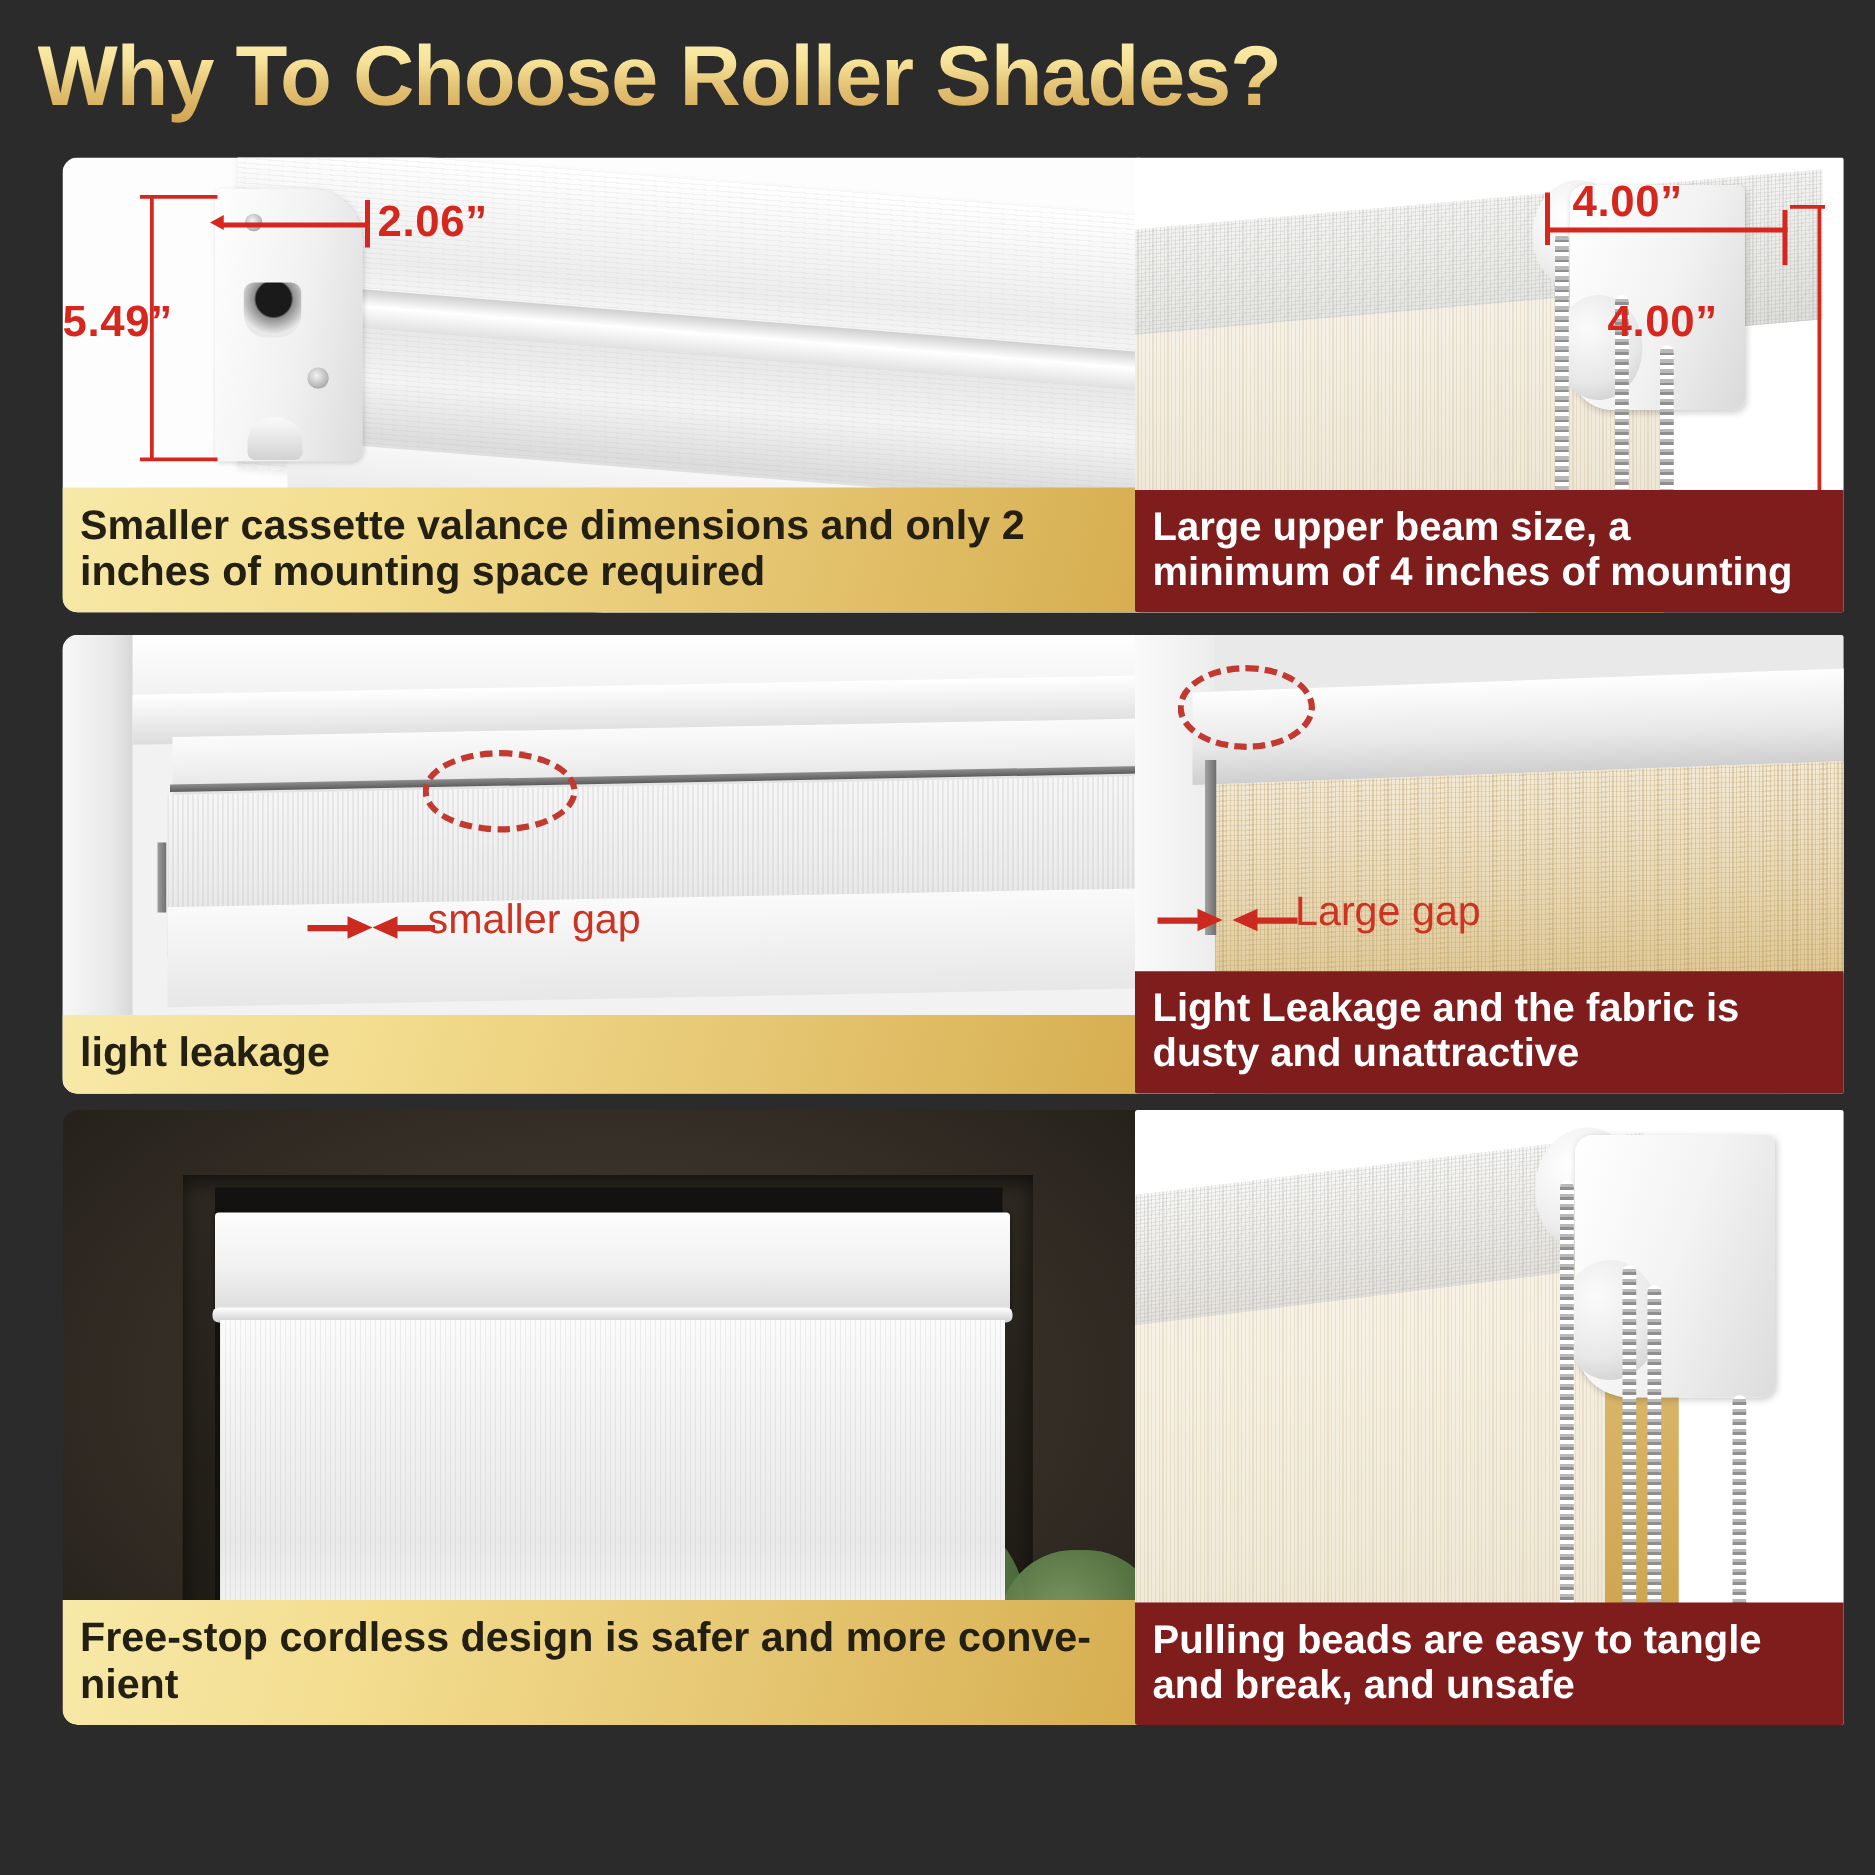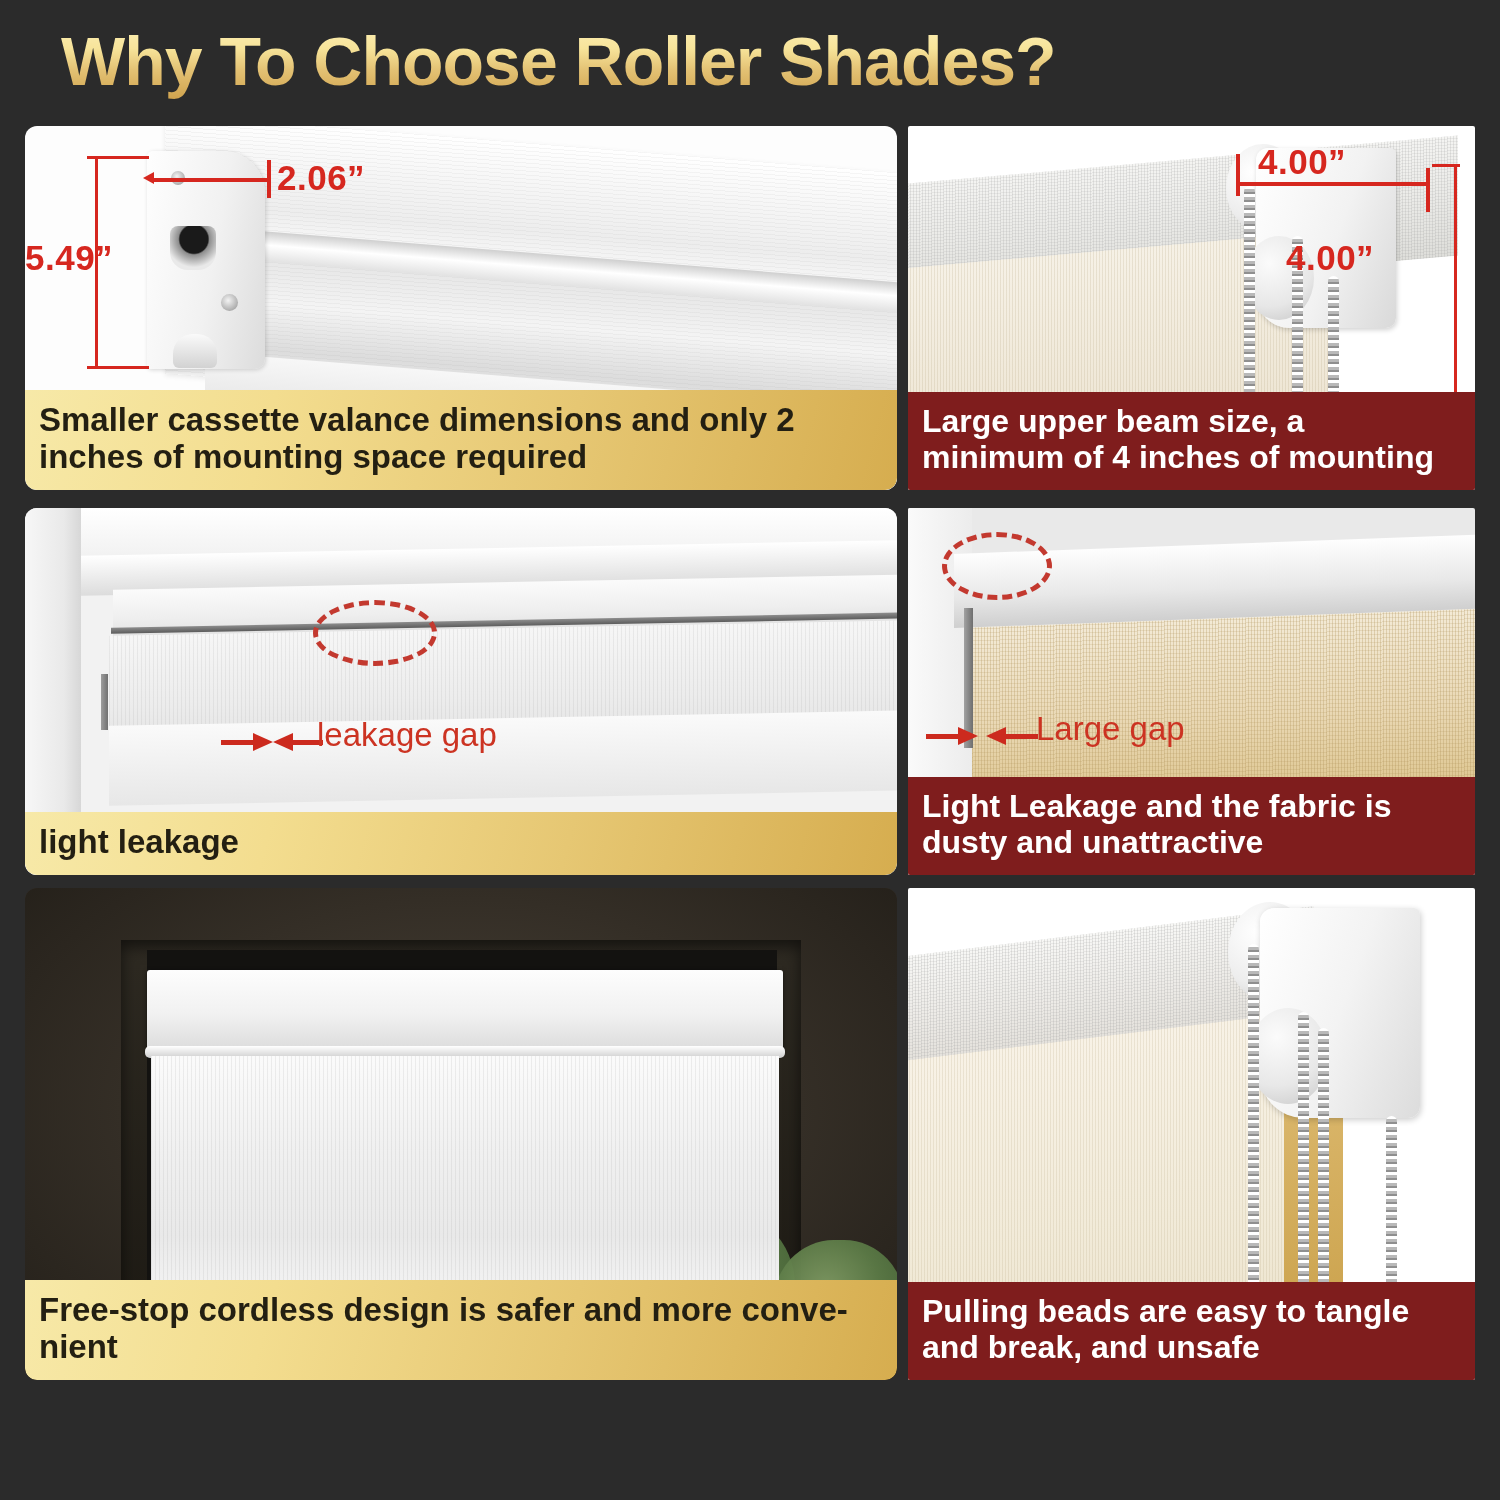--- a/index.html
+++ b/index.html
@@ -18,27 +18,26 @@
     width:1100px; height:78px;
     font-size:68px;
     font-weight:bold;
     letter-spacing:-1px;
     line-height:78px;
     white-space:nowrap;
     background:linear-gradient(180deg,#fdf0b8 0%,#f7e49a 34%,#e3c173 62%,#cfa24d 100%);
     -webkit-background-clip:text;
     background-clip:text;
     color:transparent;
-    margin-left:31px;
     -webkit-text-fill-color:transparent;
   }
 
   
   .panel { position:absolute; overflow:hidden; }
-  .panel.good { border-radius:12px; }
+  .panel.good { border-radius:12px;margin-left:25px; }
   .panel.bad  { border-radius:2px; }
 
   
   .c-left  { left:25px;  width:872px; }
   .c-right { left:908px; width:567px; }
   .r1 { top:126px; height:364px; }
   .r2 { top:508px; height:367px; }
   .r3 { top:888px; height:492px; }
 
   
@@ -421,21 +420,21 @@
     <div class="shadeBody"></div>
     <div class="shadeLower"></div>
     <div class="gapbar"></div>
 
     <div class="ellipse" style="left:288px; top:92px; width:124px; height:66px;"></div>
 
     <div class="gapstem" style="left:196px; top:232px; width:34px;"></div>
     <div class="gapArrowIn right" style="left:228px; top:225px;"></div>
     <div class="gapstem" style="left:266px; top:232px; width:32px;"></div>
     <div class="gapArrowIn left" style="left:248px; top:225px;"></div>
-    <div class="gaplabel" style="left:292px; top:208px;">leakage gap</div>
+    <div class="gaplabel" style="left:292px; top:208px;">smaller gap</div>
   </div>
   <div class="caption good">
     <span class="ln">light leakage</span>
   </div>
 </div>
 
 <div class="panel bad c-right r2" id="p4">
   <div class="scene">
     <div class="wallL"></div>
     <div class="topBeam"></div>

